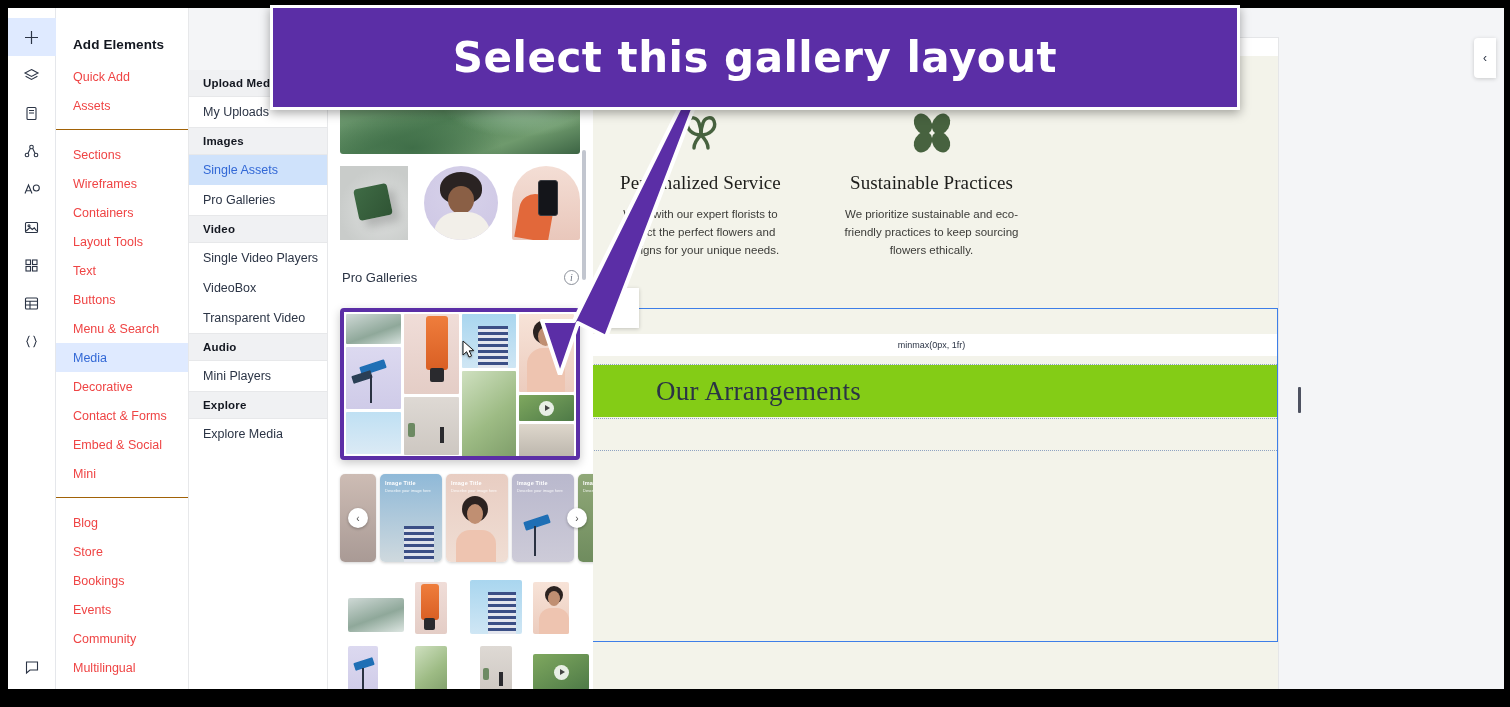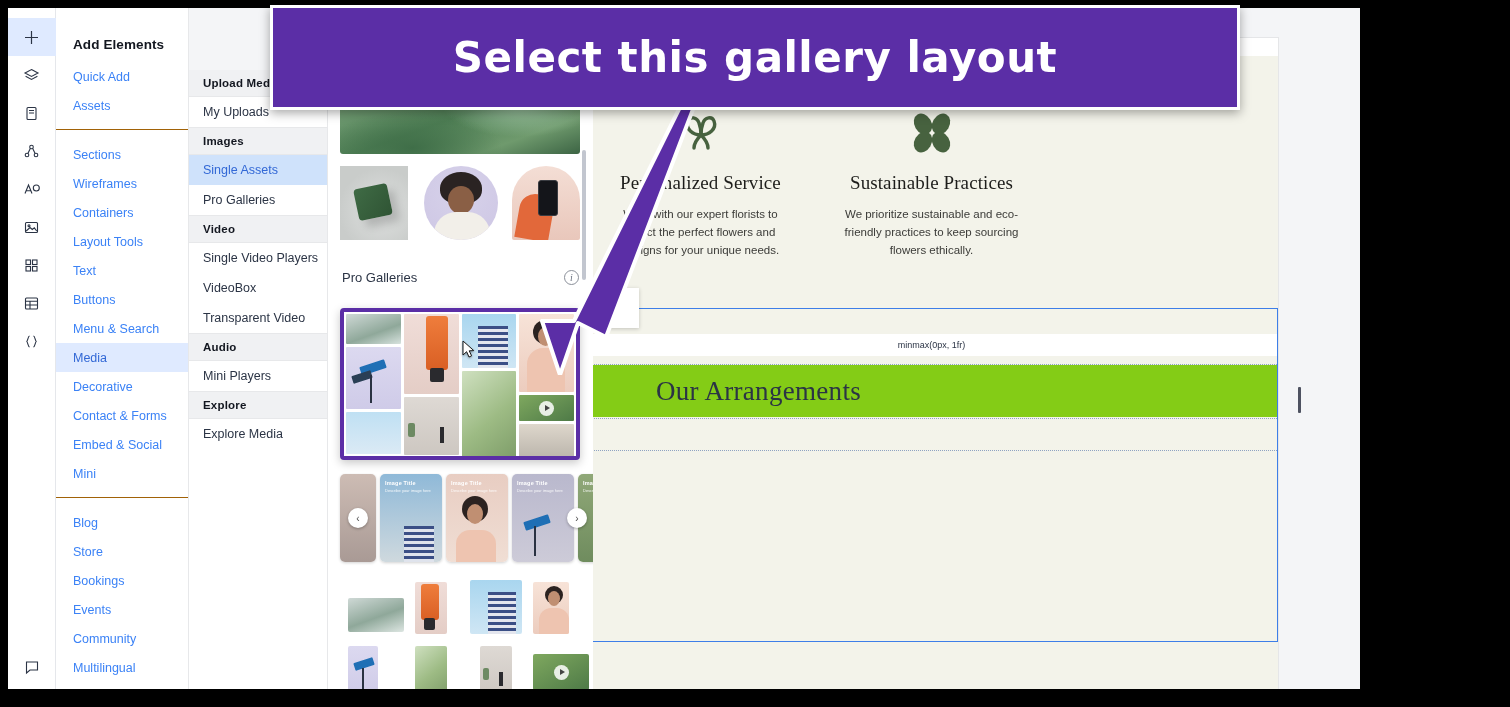--- a/index.html
+++ b/index.html
@@ -11,21 +11,21 @@
   }
   #root {
     position: relative;
     width: 1510px; height: 707px;
     background: #000;
   }
   
   .app {
     position: absolute;
     left: 8px; top: 8px;
-    width: 1352px; height: 681px;
+    width: 1496px; height: 681px;
     background: #f4f5f7;
     overflow: hidden;
   }
 
   
   .rail {
     position: absolute; left: 0; top: 0;
     width: 48px; height: 681px;
     background: #ffffff;
     border-right: 1px solid #e5e7eb;
@@ -49,21 +49,21 @@
     background: #fff;
     border-right: 1px solid #e7e8ea;
   }
   .panel1-title {
     font-size: 13.5px; font-weight: bold; color: #131720;
     padding: 29px 0 0 17px; letter-spacing: .1px;
   }
   .p1-group { padding: 10px 0 9px 0; }
   .p1-group + .p1-group { border-top: 1px solid #a16207; }
   .p1-item {
-    font-size: 12.5px; color: #3b82f6;
+    font-size: 12.5px; color: #ef4444;
     padding: 7.5px 0 7.5px 17px;
     white-space: nowrap;
   }
   .p1-item.active { background: #dfeaff; color: #3268d6; }
 
   
   .panel2 {
     position: absolute; left: 181px; top: 62px;
     width: 139px; height: 619px;
     background: #fff;

